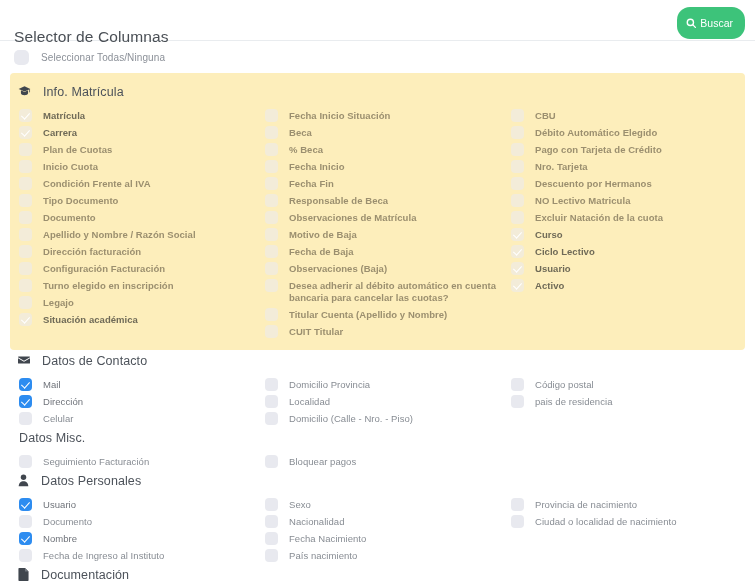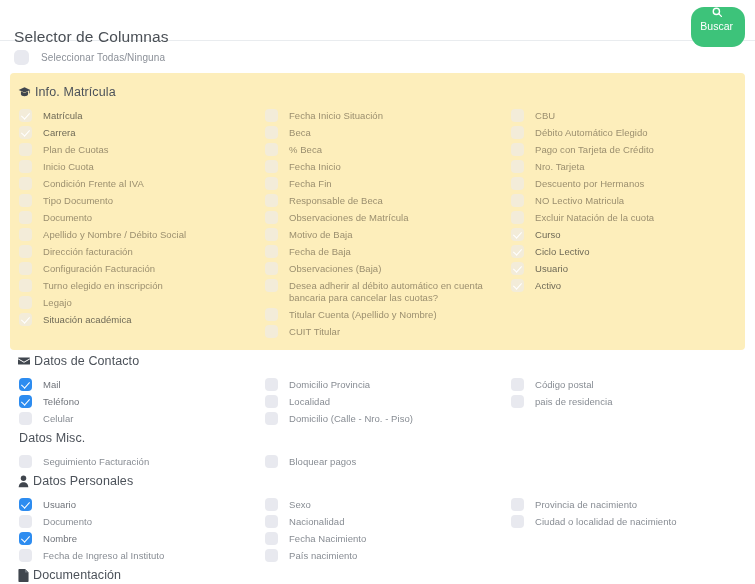--- a/index.html
+++ b/index.html
@@ -27,34 +27,33 @@
     font-size: 15.5px;
     color: #4a4f55;
     font-weight: 400;
     letter-spacing: .1px;
     margin-top: 34px;
   }
   #search-button {
     position: absolute;
     right: 10px;
     top: 7px;
-    height: 40px;
+    height: 32px;
     padding: 0 12px 0 9px;
     border: none;
     border-radius: 13px;
     background: #3dc37a;
     color: #ffffff;
     font-size: 10.5px;
     font-family: "Liberation Sans", sans-serif;
     display: flex;
     align-items: center;
     gap: 4px;
     cursor: pointer;
     line-height: 1;
-    flex-direction: column;
   }
   #search-button svg { display: block; }
 
   
   #select-all-row {
     display: flex;
     align-items: center;
     padding: 9px 0 8px 14px;
     gap: 12px;
   }
@@ -62,22 +61,22 @@
   
   .section { padding: 0 10px; }
   .section-inner { padding: 0 4px; }
   .section.highlight > .section-inner {
     background: #fdeebb;
     border-radius: 4px;
     padding: 8px 4px 10px 4px;
   }
   .section-header {
     display: flex;
-    align-items: center;
-    gap: 4px;
+    align-items: flex-start;
+    gap: 12px;
     font-size: 12.5px;
     color: #4c525a;
     padding: 4px 0 2px 4px;
   }
   .section-header .sec-icon {
     display: inline-flex;
     align-items: center;
     color: #40464e;
   }
   .section-header .sec-icon svg { display: block; }
@@ -101,21 +100,21 @@
     padding: 2px 0 2px 5px;
     min-height: 14px;
   }
   .opt-label {
     font-size: 9.5px;
     color: #878c93;
     line-height: 12px;
     padding-top: 1px;
     letter-spacing: .05px;
   }
-  .section.highlight .opt-label { color: #9b8f6f; }
+  .section.highlight .opt-label { color: #9b8f6f; font-weight: bold; }
   .opt.checked .opt-label { color: #6f737a; }
   .section.highlight .opt.checked .opt-label { color: #6f6a57; }
 
   
   .cb {
     flex: 0 0 13px;
     width: 13px;
     height: 13px;
     border-radius: 4px;
     background: #e8e9ef;
@@ -206,21 +205,21 @@
             <div class="opt">
               <span class="cb"></span>
               <span class="opt-label">Tipo Documento</span>
             </div>
             <div class="opt">
               <span class="cb"></span>
               <span class="opt-label">Documento</span>
             </div>
             <div class="opt">
               <span class="cb"></span>
-              <span class="opt-label">Apellido y Nombre / Débito Social</span>
+              <span class="opt-label">Apellido y Nombre / Razón Social</span>
             </div>
             <div class="opt">
               <span class="cb"></span>
               <span class="opt-label">Dirección facturación</span>
             </div>
             <div class="opt">
               <span class="cb"></span>
               <span class="opt-label">Configuración Facturación</span>
             </div>
             <div class="opt">
@@ -351,21 +350,21 @@
           <span class="sec-label">Datos de Contacto</span>
         </div>
         <div class="cols">
           <div class="col">
             <div class="opt checked">
               <span class="cb on"></span>
               <span class="opt-label">Mail</span>
             </div>
             <div class="opt checked">
               <span class="cb on"></span>
-              <span class="opt-label">Teléfono</span>
+              <span class="opt-label">Dirección</span>
             </div>
             <div class="opt">
               <span class="cb"></span>
               <span class="opt-label">Celular</span>
             </div>
           </div>
           <div class="col">
             <div class="opt">
               <span class="cb"></span>
               <span class="opt-label">Domicilio Provincia</span>

